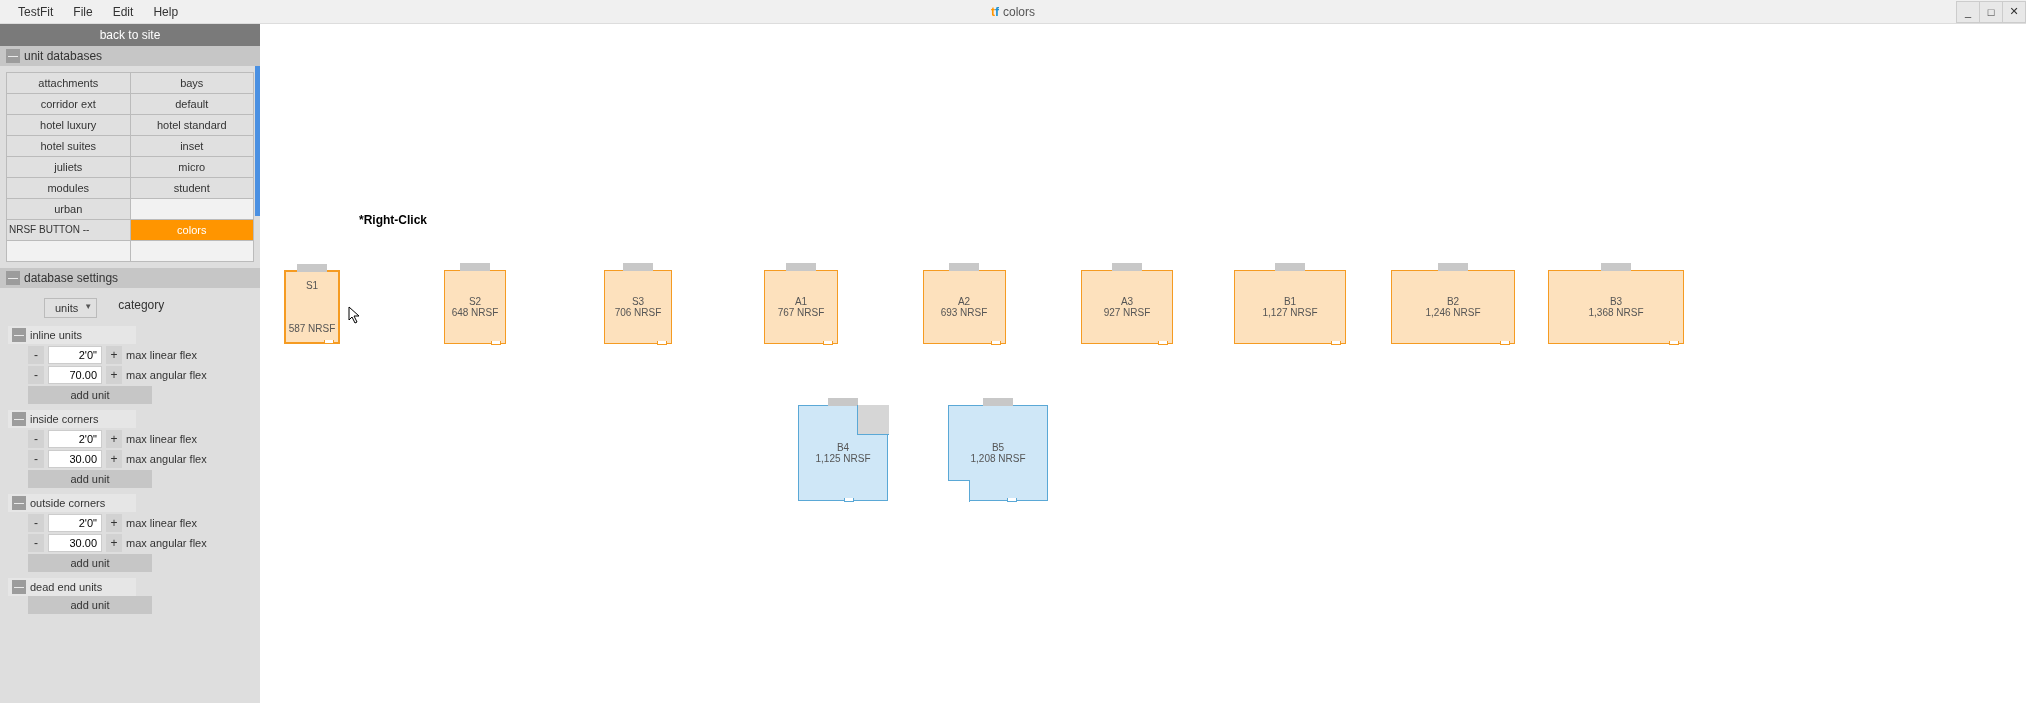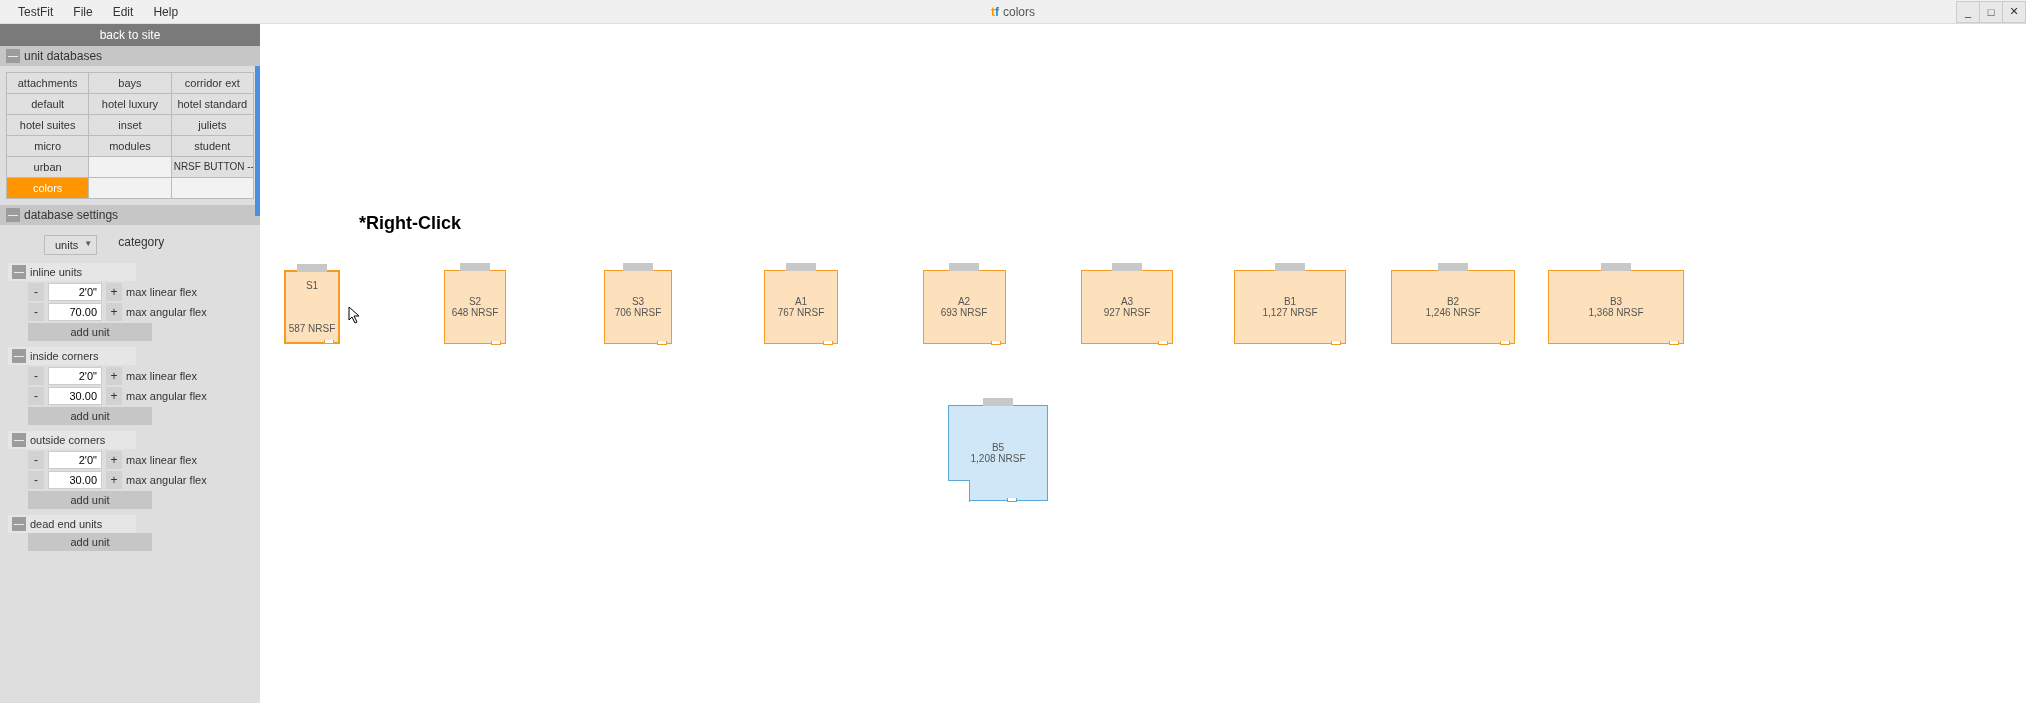--- a/index.html
+++ b/index.html
@@ -83,21 +83,21 @@
     background: #9c9c9c;
     color: #fff;
     display: flex; align-items: center; justify-content: center;
     font-size: 10px;
     line-height: 1;
     cursor: pointer;
   }
 
   .db-grid {
     display: grid;
-    grid-template-columns: repeat(3, 1fr);
+    grid-template-columns: repeat(2, 1fr);
     gap: 1px;
     background: #bbb;
     padding: 1px;
     margin: 6px;
   }
   .db-cell {
     background: #e0e0e0;
     padding: 4px 2px;
     text-align: center;
     font-size: 11px;
@@ -202,21 +202,21 @@
   .canvas {
     flex: 1;
     background: #fff;
     position: relative;
     overflow: hidden;
   }
   .annotation {
     position: absolute;
     font-weight: 900;
     color: #000;
-    font-size: 18px;
+    font-size: 12px;
   }
   .cursor {
     position: absolute;
     width: 14px; height: 18px;
     pointer-events: none;
   }
 
   .unit-card {
     position: absolute;
     display: flex;
@@ -468,20 +468,27 @@
     <div class="door-bottom" style="right:4px;"></div>
   </div>
         <div class="unit-card orange" style="left: 1288px; top: 246px; width: 136px; height: 74px;">
     <div class="door-top"></div>
     <div class="unit-name">B3</div>
     <div class="unit-area">1,368 NRSF</div>
     <div class="door-bottom" style="right:4px;"></div>
   </div>
       </div>
 
+    <div class="unit-card blue" style="left:538px; top:381px; width:90px; height:96px;">
+      <div class="door-top"></div>
+      <div class="b4-notch"></div>
+      <div class="unit-name">B4</div>
+      <div class="unit-area">1,125 NRSF</div>
+      <div class="door-bottom" style="left:45px;"></div>
+    </div>
 
     <div class="unit-card blue" style="left:688px; top:381px; width:100px; height:96px;">
       <div class="door-top"></div>
       <div class="b5-cut"></div>
       <div class="unit-name">B5</div>
       <div class="unit-area">1,208 NRSF</div>
       <div class="door-bottom" style="right:30px;"></div>
     </div>
 
     <svg class="cursor" style="left:88px; top:282px;" viewBox="0 0 14 18">

